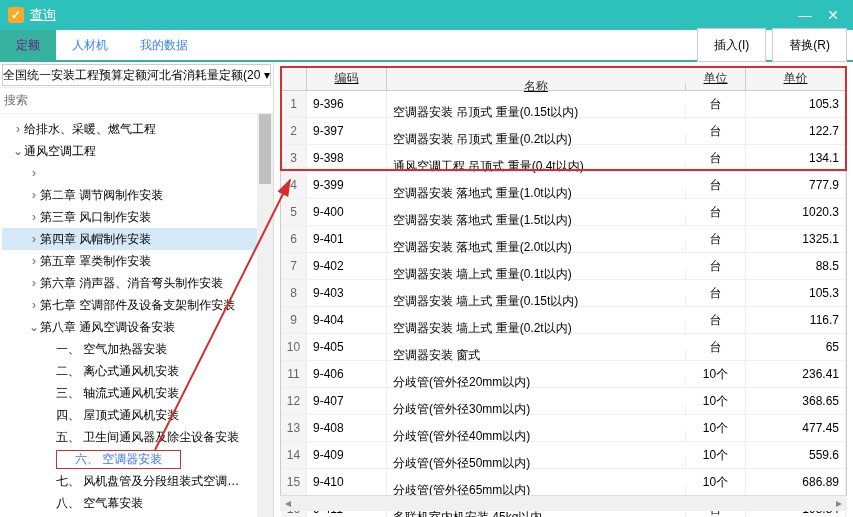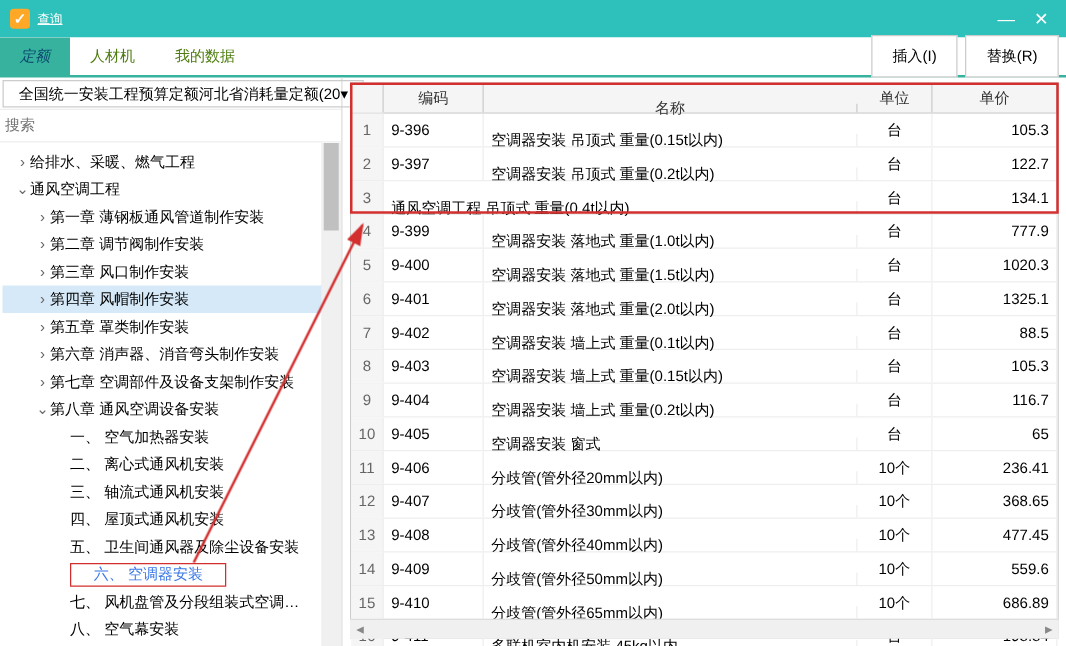--- a/index.html
+++ b/index.html
@@ -1,51 +1,51 @@
 <!DOCTYPE html>
 <html><head>
   <meta charset="utf-8">
   <style>
     * { margin: 0; padding: 0; box-sizing: border-box; font-family: "Microsoft YaHei", Arial, sans-serif; font-size: 12px; }
     body { width: 853px; height: 517px; background: #fff; position: relative; overflow: hidden; }
     
     .titlebar { height: 30px; background: #2ec0ba; display: flex; align-items: center; padding: 0 8px; color: #fff; }
     .titlebar-icon { width: 16px; height: 16px; background: #ffa726; border-radius: 3px; margin-right: 6px; display: flex; align-items: center; justify-content: center; color: #fff; font-weight: bold; }
-    .titlebar-title { flex: 1; font-size: 10px; text-decoration: underline; }
+    .titlebar-title { flex: 1; font-size: 13px; text-decoration: underline; }
     .titlebar-btn { width: 24px; height: 24px; display: flex; align-items: center; justify-content: center; cursor: pointer; font-size: 14px; margin-left: 4px; }
     
     .tabsbar { height: 32px; display: flex; align-items: center; border-bottom: 2px solid #36b29e; background: #fff; }
-    .tab { padding: 0 16px; height: 100%; display: flex; align-items: center; cursor: pointer; color: #4d7c0f; }
-    .tab.active { background: #36b29e; color: #0c4a6e; font-style: italic; }
+    .tab { padding: 0 16px; height: 100%; display: flex; align-items: center; cursor: pointer; color: #3b82f6; }
+    .tab.active { background: #36b29e; color: #701a75; }
     .tabsbar-spacer { flex: 1; }
     .tabsbar-btn { padding: 16px 16px; height: 26px; border: 1px solid #ccc; margin-right: 6px; display: flex; align-items: center; cursor: pointer; background: #fff; }
     
     .main { display: flex; height: calc(100% - 62px); }
     
     .sidebar { width: 274px; border-right: 1px solid #ddd; display: flex; flex-direction: column; }
     .sidebar-select-row { display: flex; border-bottom: 1px solid #eee; height: 26px; }
-    .sidebar-select { flex: 1; border: 1px solid #ccc; height: 22px; margin: 2px; padding: 0 12px; display: flex; align-items: center; justify-content: space-between; }
+    .sidebar-select { flex: 1; border: 1px solid #ccc; height: 22px; margin: 2px; padding: 0 0; display: flex; align-items: center; justify-content: space-between; }
     .sidebar-search { height: 26px; border-bottom: 1px solid #eee; padding: 2px 4px; }
     .sidebar-search input { width: 100%; height: 20px; border: none; outline: none; color: #ef4444; }
     .tree { flex: 1; overflow-y: auto; padding: 4px 2px; position: relative; }
     .tree-scroll { position: absolute; right: 0; top: 0; bottom: 0; width: 16px; background: #f0f0f0; }
     .tree-scroll-thumb { position: absolute; top: 0; left: 2px; right: 2px; height: 70px; background: #c0c0c0; }
     .tree-node { display: flex; align-items: center; height: 22px; cursor: pointer; padding-right: 16px; }
     .tree-toggle { width: 12px; text-align: center; color: #666; }
     .tree-label { white-space: nowrap; overflow: hidden; text-overflow: ellipsis; }
     .tree-node.selected { background: #d6e9f8; }
     .tree-node.hl .tree-label { color: #3b78e7; }
     .tree-node.boxed .tree-label { border: 1.5px solid #d32f2f; padding: 0 18px; }
     .pad1 { padding-left: 10px; }
     .pad2 { padding-left: 26px; }
     .pad3 { padding-left: 42px; }
     
     .content { flex: 1; position: relative; overflow: hidden; }
     .grid { position: absolute; left: 6px; top: 4px; right: 6px; bottom: 6px; border: 1px solid #ccc; background: #fff; }
-    .grid-head { display: flex; background: #f5f5f5; border-bottom: 1px solid #ccc; height: 24px; }
+    .grid-head { display: flex; background: #f5f5f5; border-bottom: 1px solid #ccc; height: 24px; text-decoration: underline; }
     .grid-head .cell { border-right: 1px solid #ccc; display: flex; align-items: center; justify-content: center; font-weight: normal; color: #333; }
     .grid-row { display: flex; height: 27px; border-bottom: 1px solid #eee; }
     .grid-row .cell { border-right: 1px solid #eee; display: flex; align-items: center; padding: 0 6px; }
     .col-idx { width: 26px; justify-content: center; background: #f5f5f5; color: #666; }
     .col-code { width: 80px; }
     .col-name { flex: 1; margin-top: 16px; }
     .col-unit { width: 60px; justify-content: center; }
     .col-price { width: 100px; justify-content: flex-end; }
     .hl-box { position: absolute; border: 2px solid #d32f2f; pointer-events: none; z-index:5; }
     
@@ -90,21 +90,20 @@
       <div class="tree-node pad1">
           <span class="tree-toggle">›</span>
           <span class="tree-label">给排水、采暖、燃气工程</span>
         </div>
       <div class="tree-node pad1">
           <span class="tree-toggle">⌄</span>
           <span class="tree-label">通风空调工程</span>
         </div>
       <div class="tree-node pad2">
           <span class="tree-toggle">›</span>
-          <span class="tree-label">第一章  薄钢板通风管道制作安装</span>
         </div>
       <div class="tree-node pad2">
           <span class="tree-toggle">›</span>
           <span class="tree-label">第二章  调节阀制作安装</span>
         </div>
       <div class="tree-node pad2">
           <span class="tree-toggle">›</span>
           <span class="tree-label">第三章  风口制作安装</span>
         </div>
       <div class="tree-node pad2 selected">
@@ -185,20 +184,21 @@
           </div>
           <div class="grid-row">
             <div class="cell col-idx">2</div>
             <div class="cell col-code">9-397</div>
             <div class="cell col-name">空调器安装  吊顶式  重量(0.2t以内)</div>
             <div class="cell col-unit">台</div>
             <div class="cell col-price">122.7</div>
           </div>
           <div class="grid-row">
             <div class="cell col-idx">3</div>
+            <div class="cell col-code">9-398</div>
             <div class="cell col-name">通风空调工程  吊顶式  重量(0.4t以内)</div>
             <div class="cell col-unit">台</div>
             <div class="cell col-price">134.1</div>
           </div>
           <div class="grid-row">
             <div class="cell col-idx">4</div>
             <div class="cell col-code">9-399</div>
             <div class="cell col-name">空调器安装  落地式  重量(1.0t以内)</div>
             <div class="cell col-unit">台</div>
             <div class="cell col-price">777.9</div>

